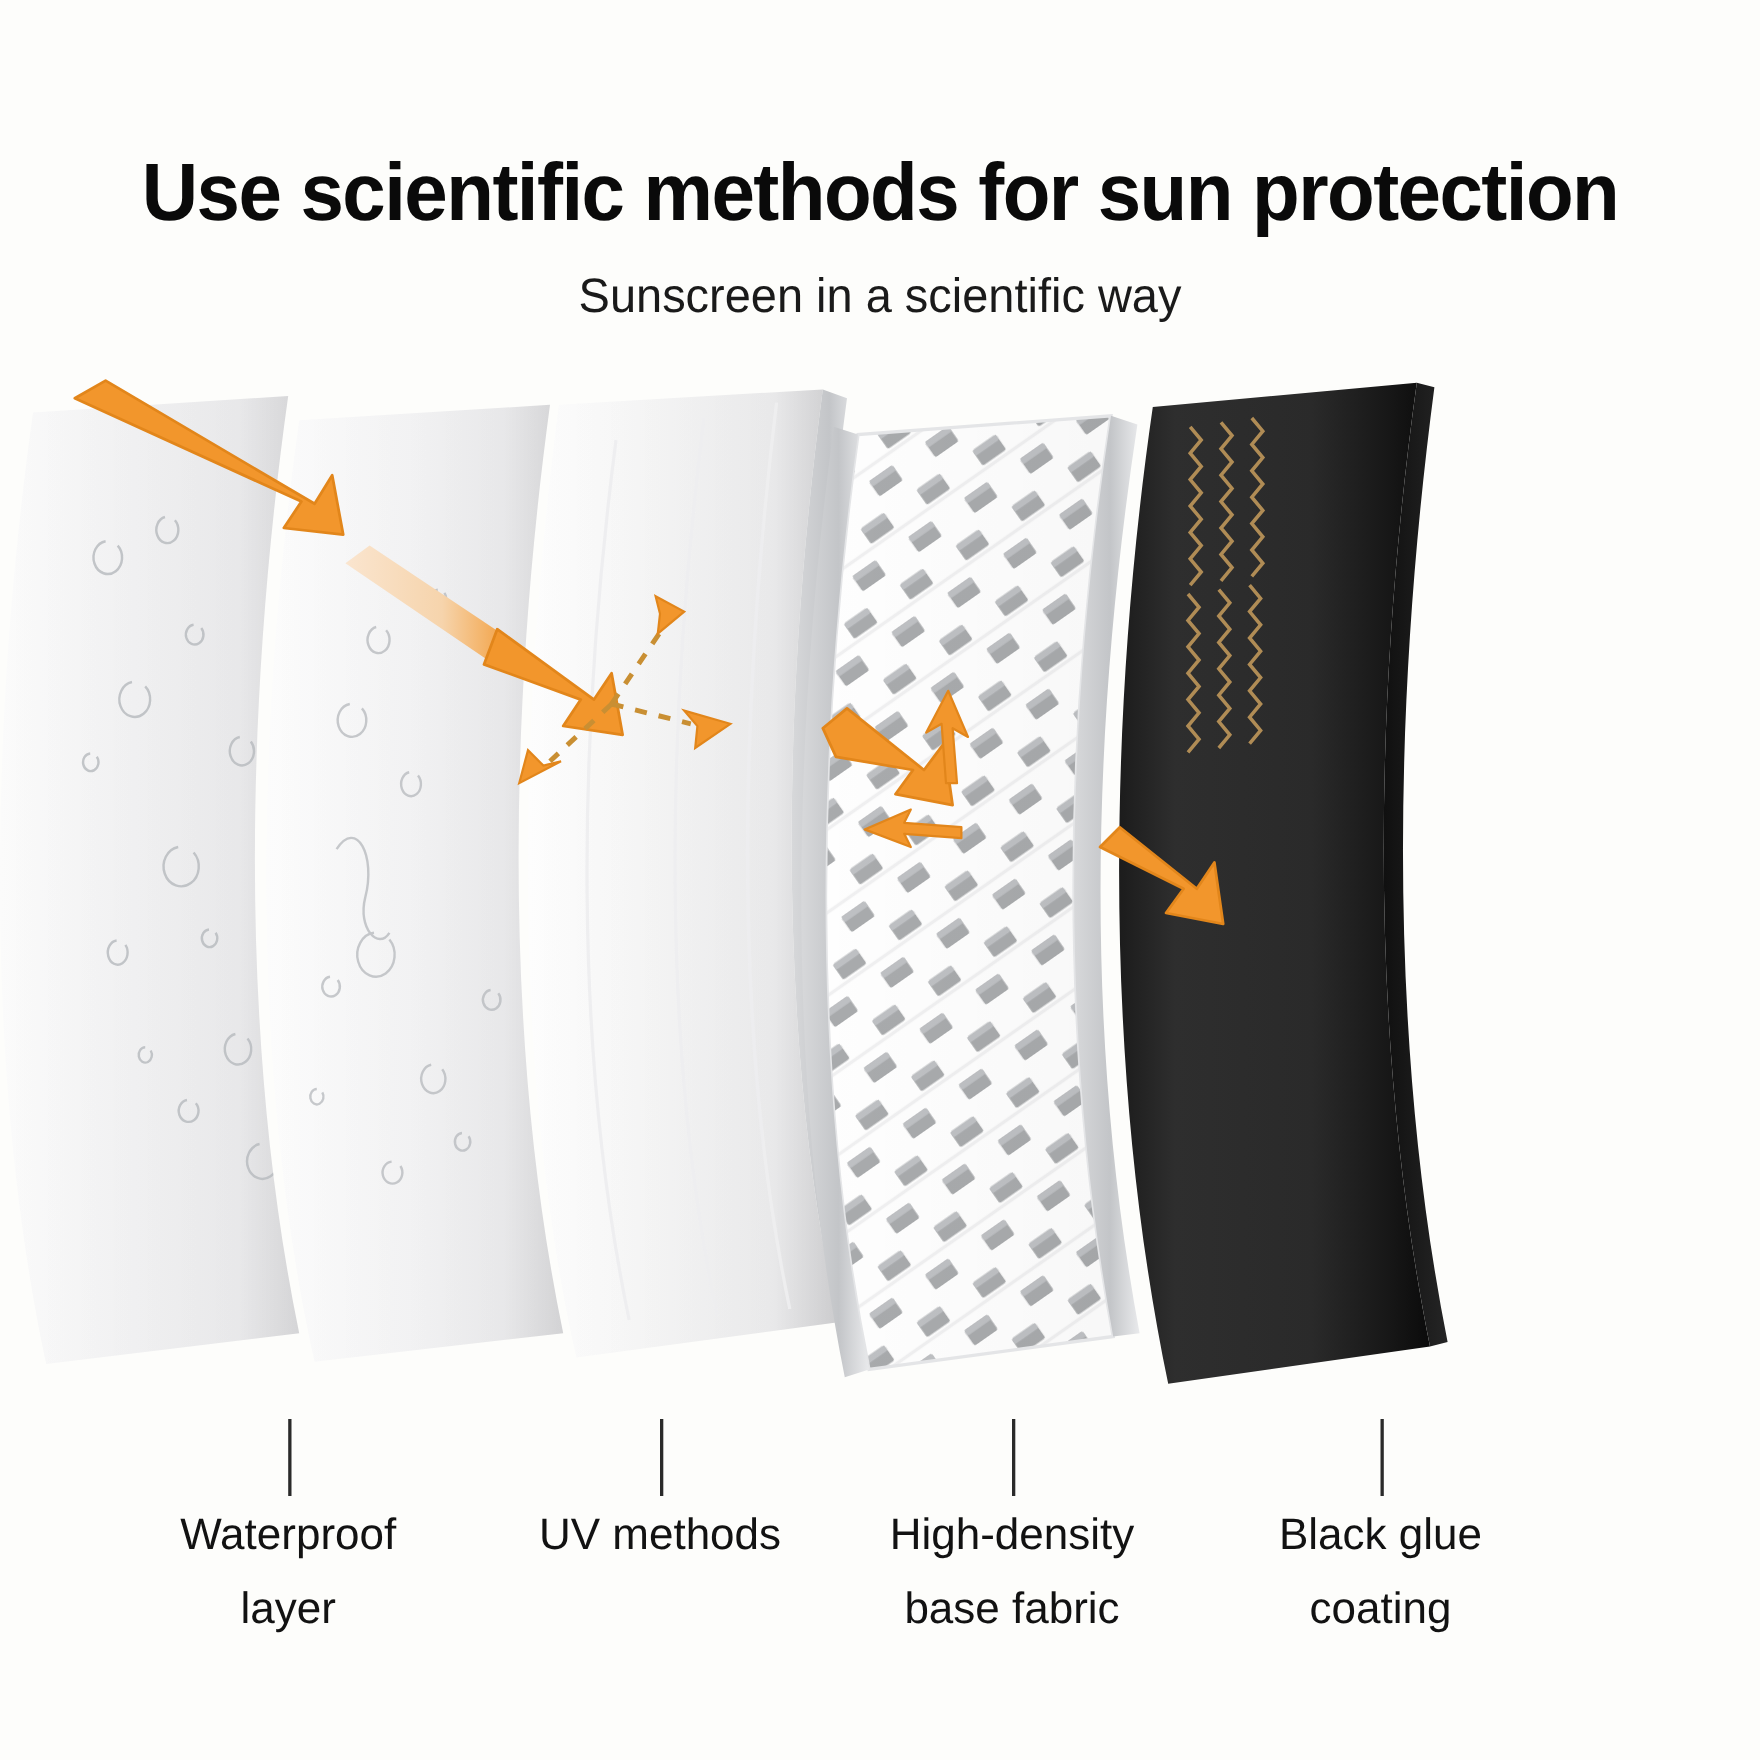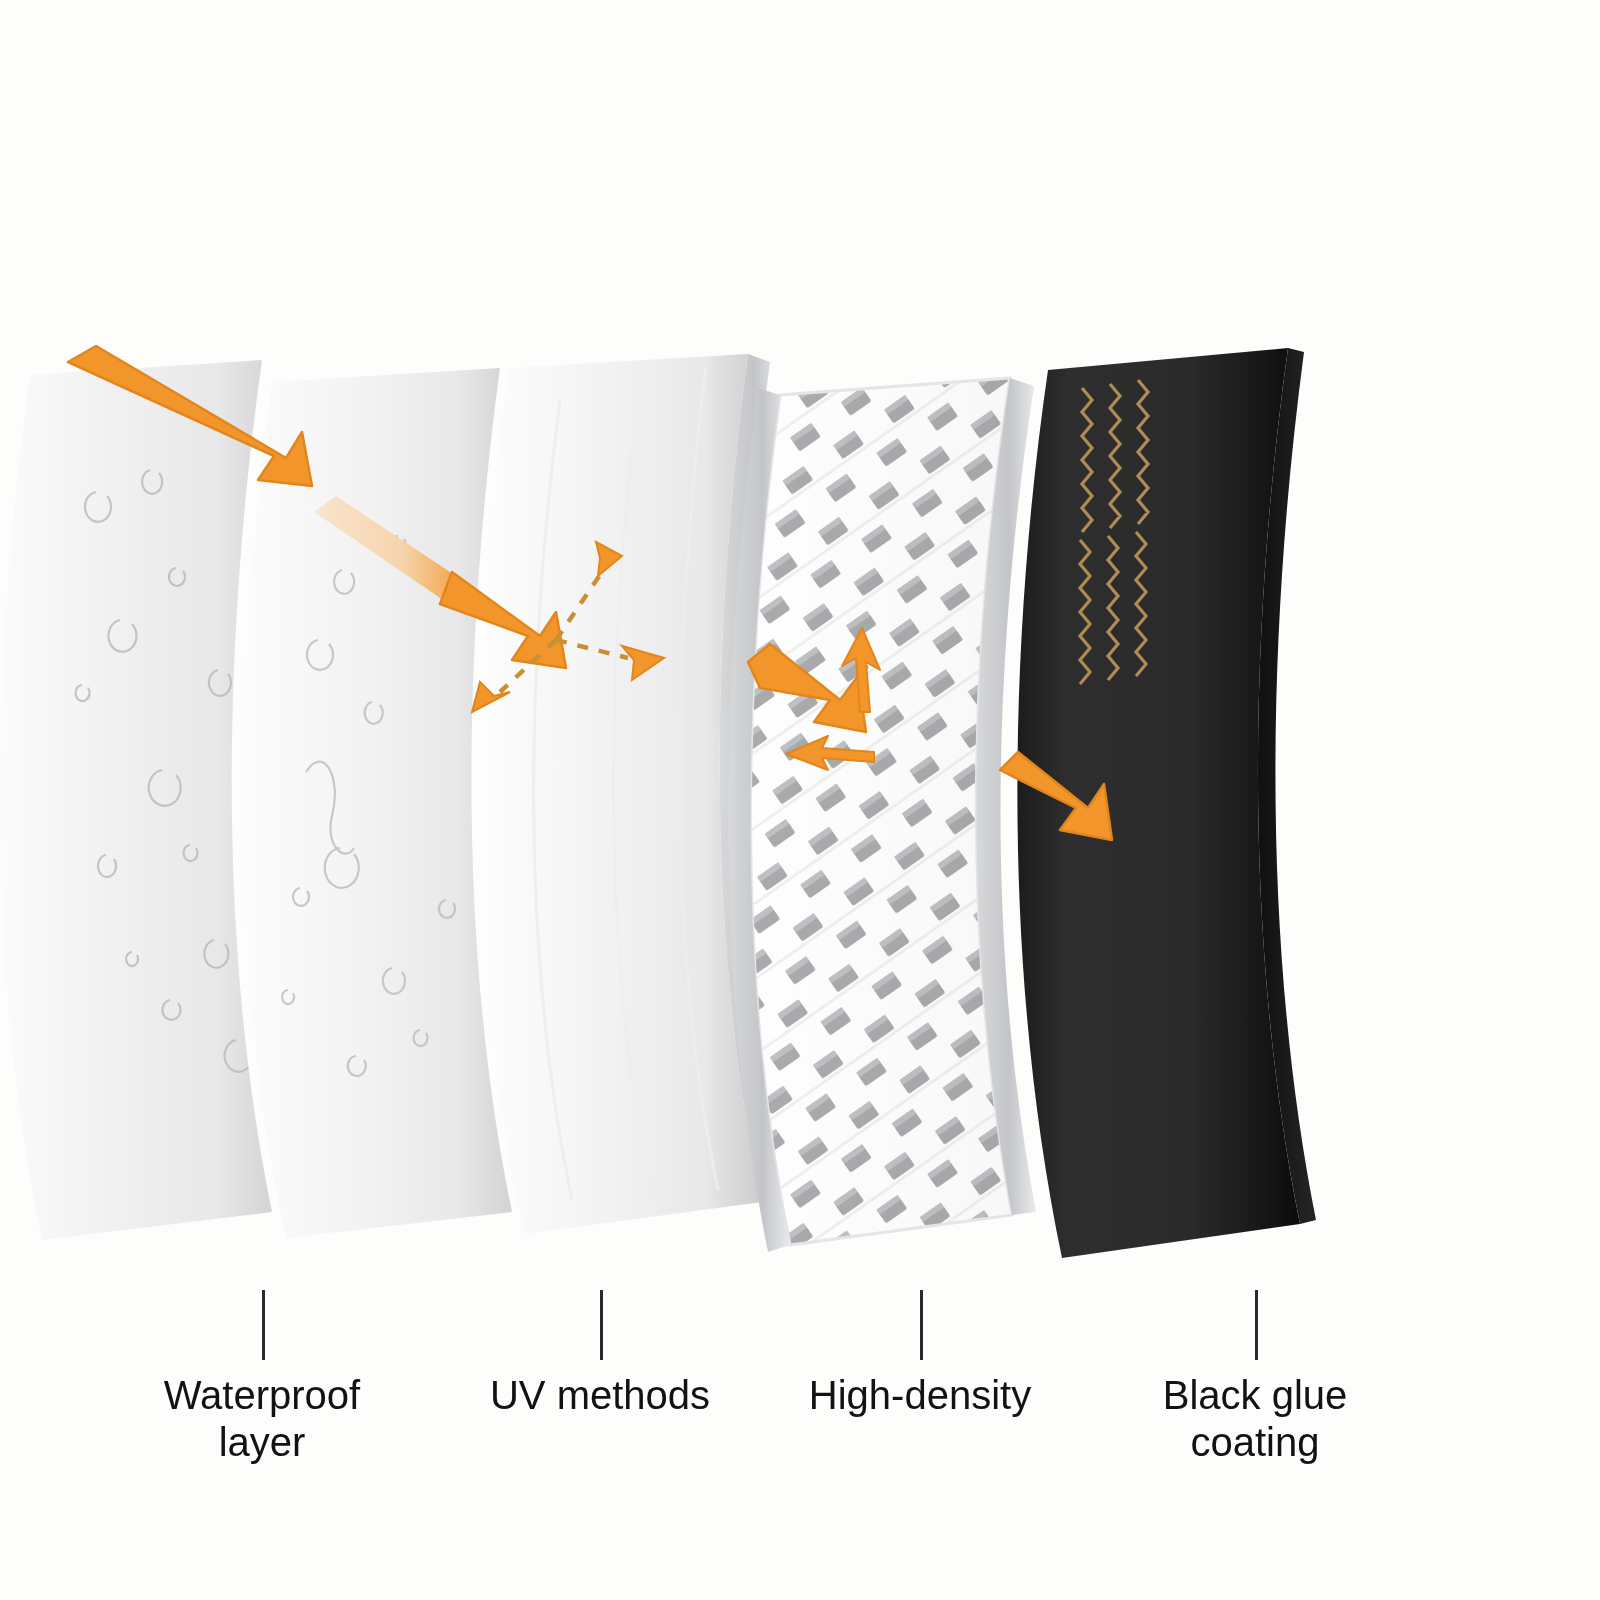--- a/index.html
+++ b/index.html
@@ -76,27 +76,31 @@
     height: 70px;
     border-left: 3px solid #2a2a2a;
   }
   .legend-text {
     position: absolute;
     left: 50%;
     top: 82px;
     transform: translateX(-50%);
     text-align: center;
   }
-  .legend-text .l2 { display: block; }
+  .legend-text .l2 { display: block; margin-top: 20px; }
 </style>
 </head>
 <body>
 
 <div id="stage">
 
+  <div class="header">
+    <div class="title">Use scientific methods for sun protection</div>
+    <div class="subtitle">Sunscreen in a scientific way</div>
+  </div>
 
   <div class="diagram">
     <svg viewBox="0 0 1600 960" width="1600" height="960">
       <defs>
 
         <linearGradient id="gLayer1" x1="0" y1="0" x2="1" y2="0">
           <stop offset="0%" stop-color="#fbfbfb"></stop>
           <stop offset="45%" stop-color="#f4f4f5"></stop>
           <stop offset="100%" stop-color="#ececee"></stop>
         </linearGradient>
@@ -314,20 +318,21 @@
       <div class="legend-text">
         <span>UV methods</span>
         <span class="l2"></span>
       </div>
     </div>
 
     <div class="legend-item" style="left:920px; top:10px; transform:translateX(-50%);">
       <div class="tick"></div>
       <div class="legend-text">
         <span>High-density</span>
+        <span class="l2">base fabric</span>
       </div>
     </div>
 
     <div class="legend-item" style="left:1255px; top:10px; transform:translateX(-50%);">
       <div class="tick"></div>
       <div class="legend-text">
         <span>Black glue</span>
         <span class="l2">coating</span>
       </div>
     </div>

